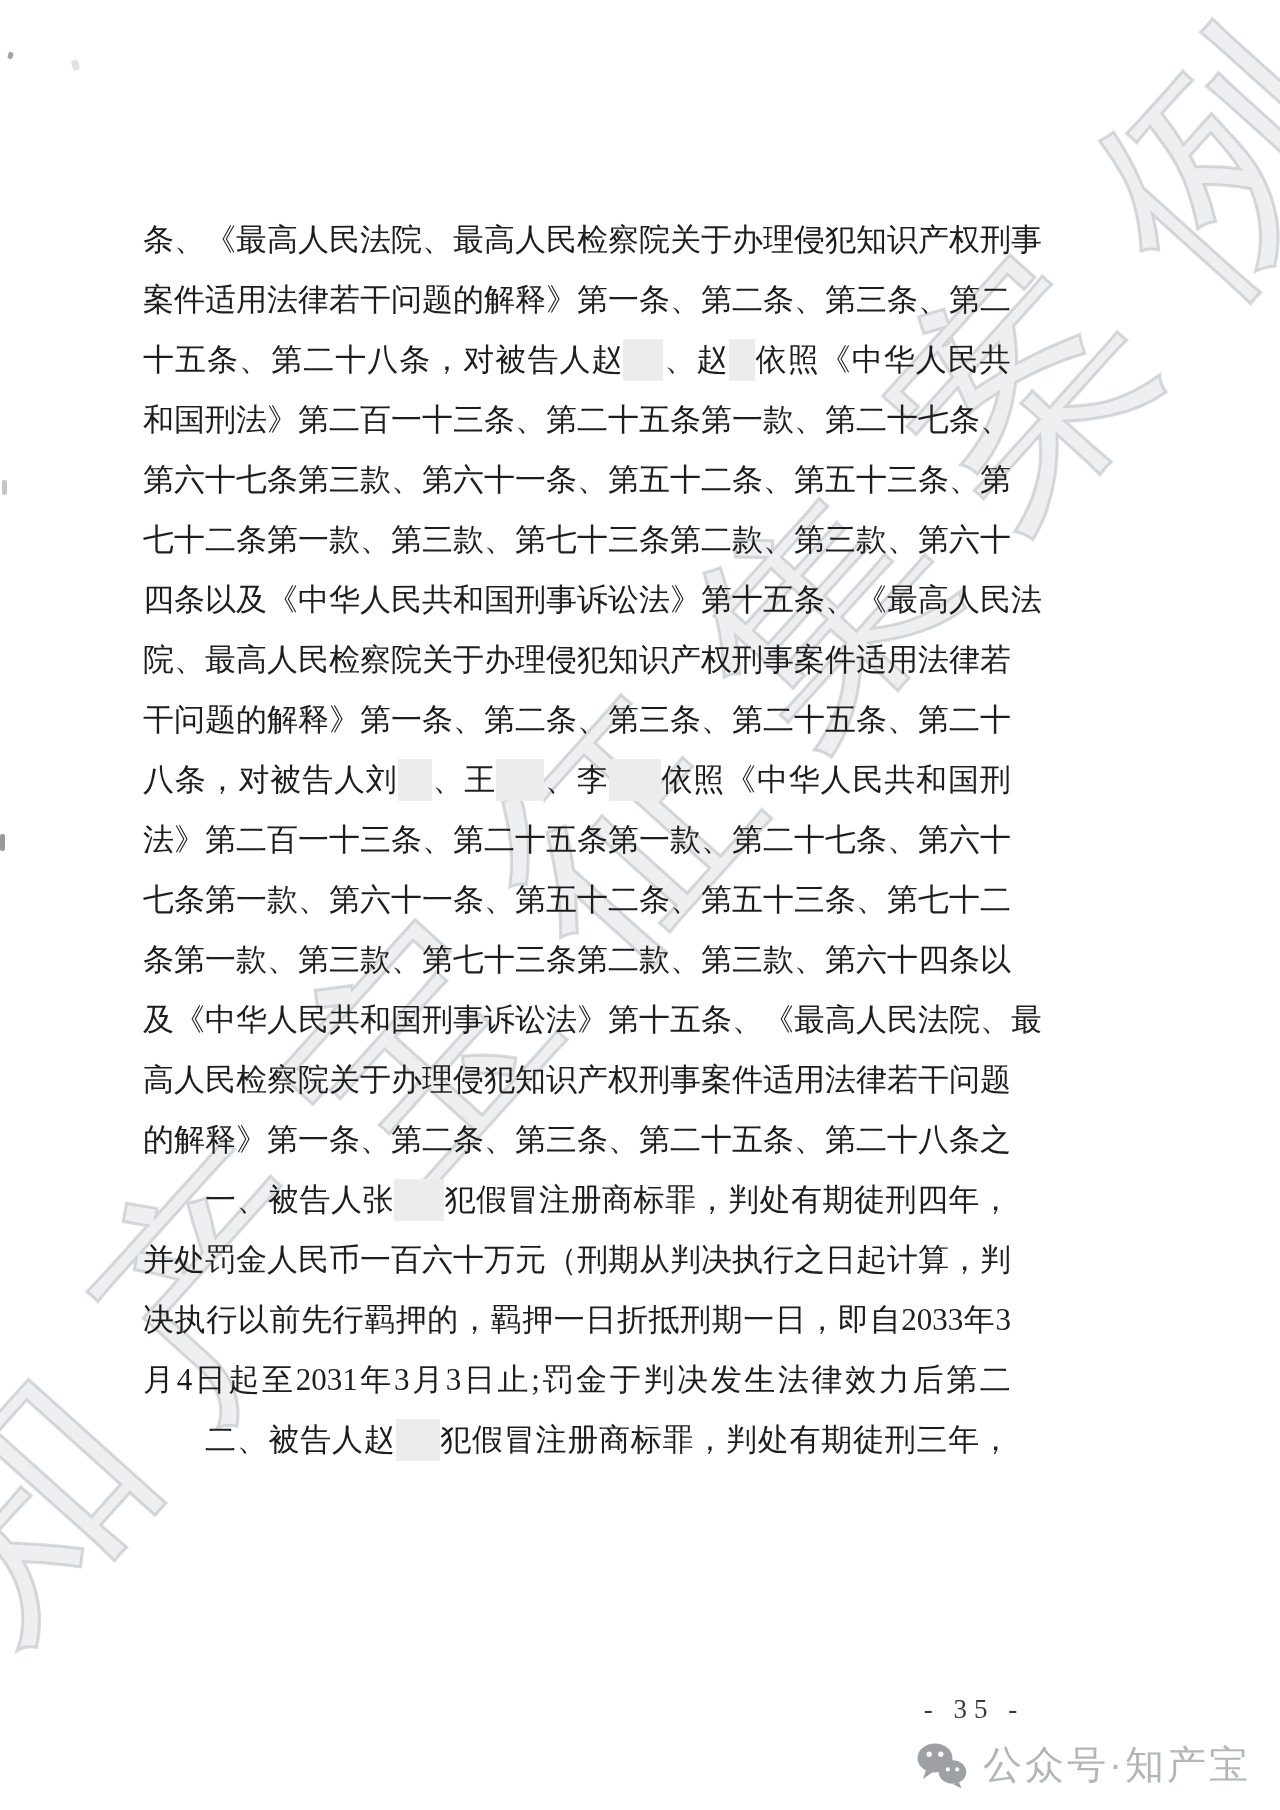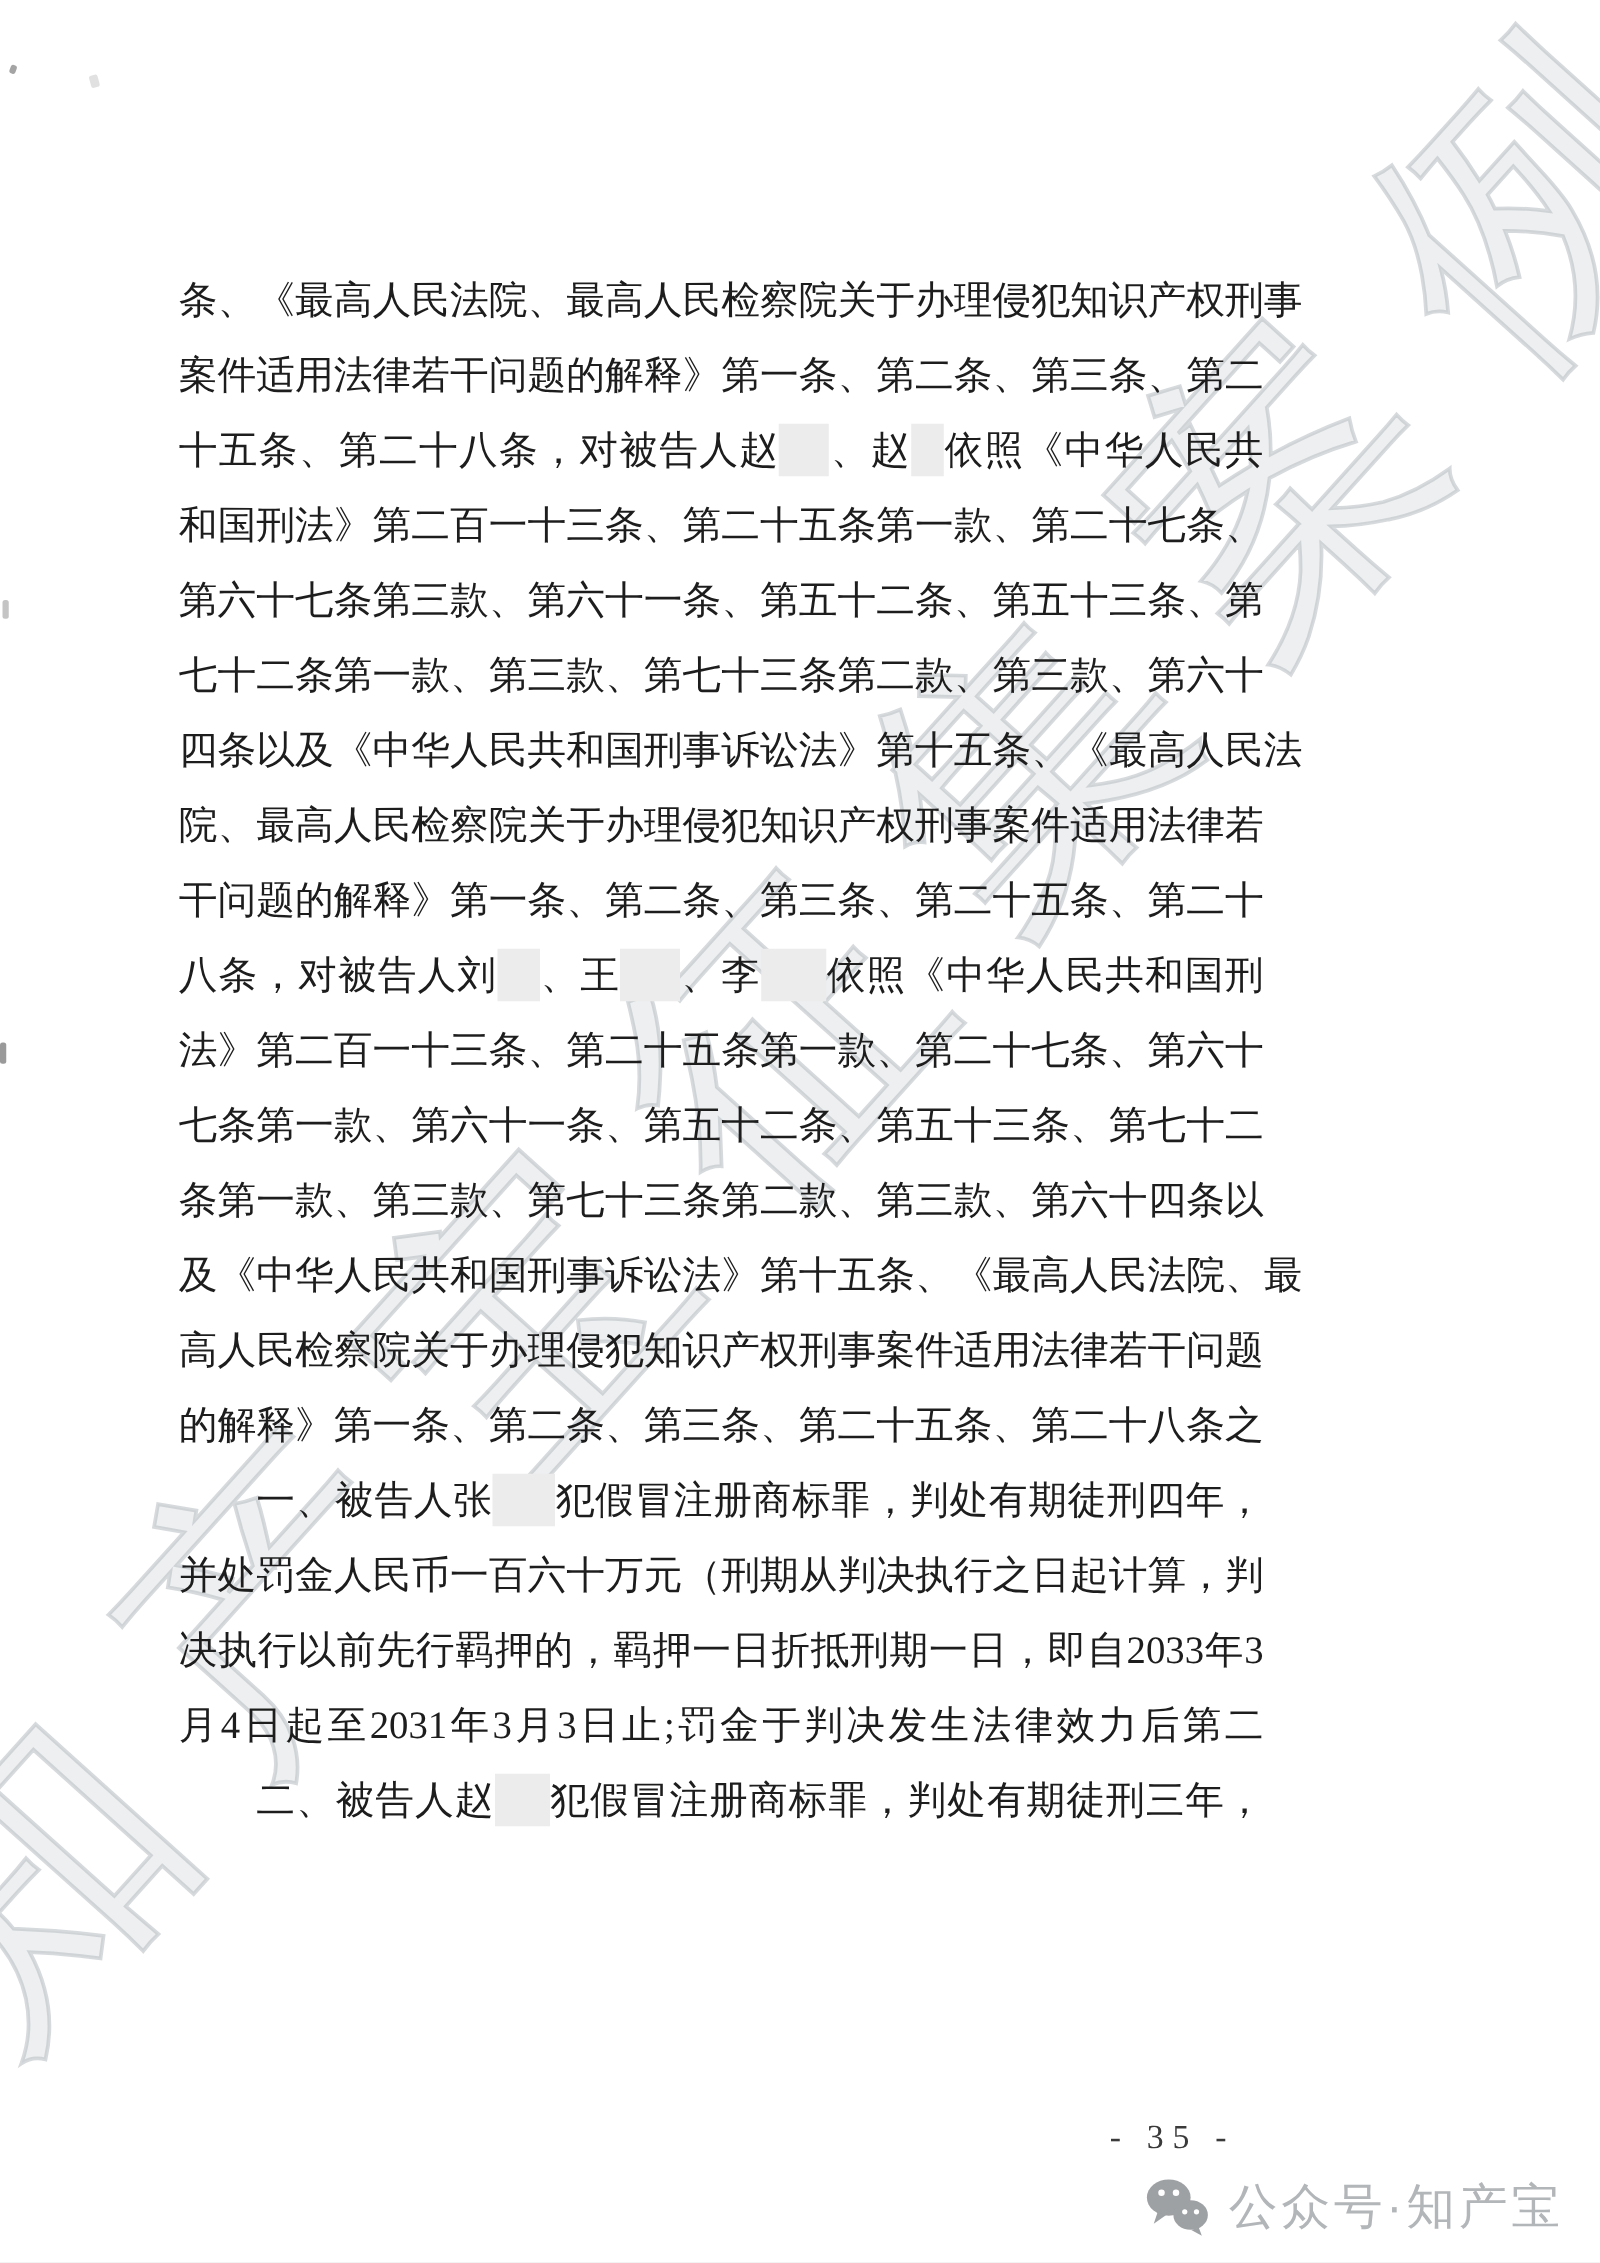--- a/index.html
+++ b/index.html
@@ -23,21 +23,21 @@
     height:60px;font-size:31px;color:#1d1d1d;
     font-family:"Liberation Serif","DejaVu Serif",serif;
   }
   .line.flexjust{display:flex;justify-content:space-between;align-items:center;}
   .line.plain{line-height:60px;}
   .line.ind{padding-left:62px;}
   .tok{display:inline-block;}
   .redact{display:inline-block;background:#ececec;height:42px;vertical-align:middle;}
   
   .page-number{
-    position:absolute;left:868px;top:1694px;width:140px;z-index:2;
+    position:absolute;left:904px;top:1694px;width:140px;z-index:2;
     font-size:27px;color:#3a3a3a;letter-spacing:7px;text-align:center;
     font-family:"Liberation Serif","DejaVu Serif",serif;
   }
   .brand-footer{
     position:absolute;left:916px;top:1738px;z-index:2;
     display:flex;align-items:center;gap:15px;
   }
   .brand-text{
     font-size:39px;color:#b3b6b9;letter-spacing:3px;
     font-family:"Liberation Sans","DejaVu Sans",sans-serif;

